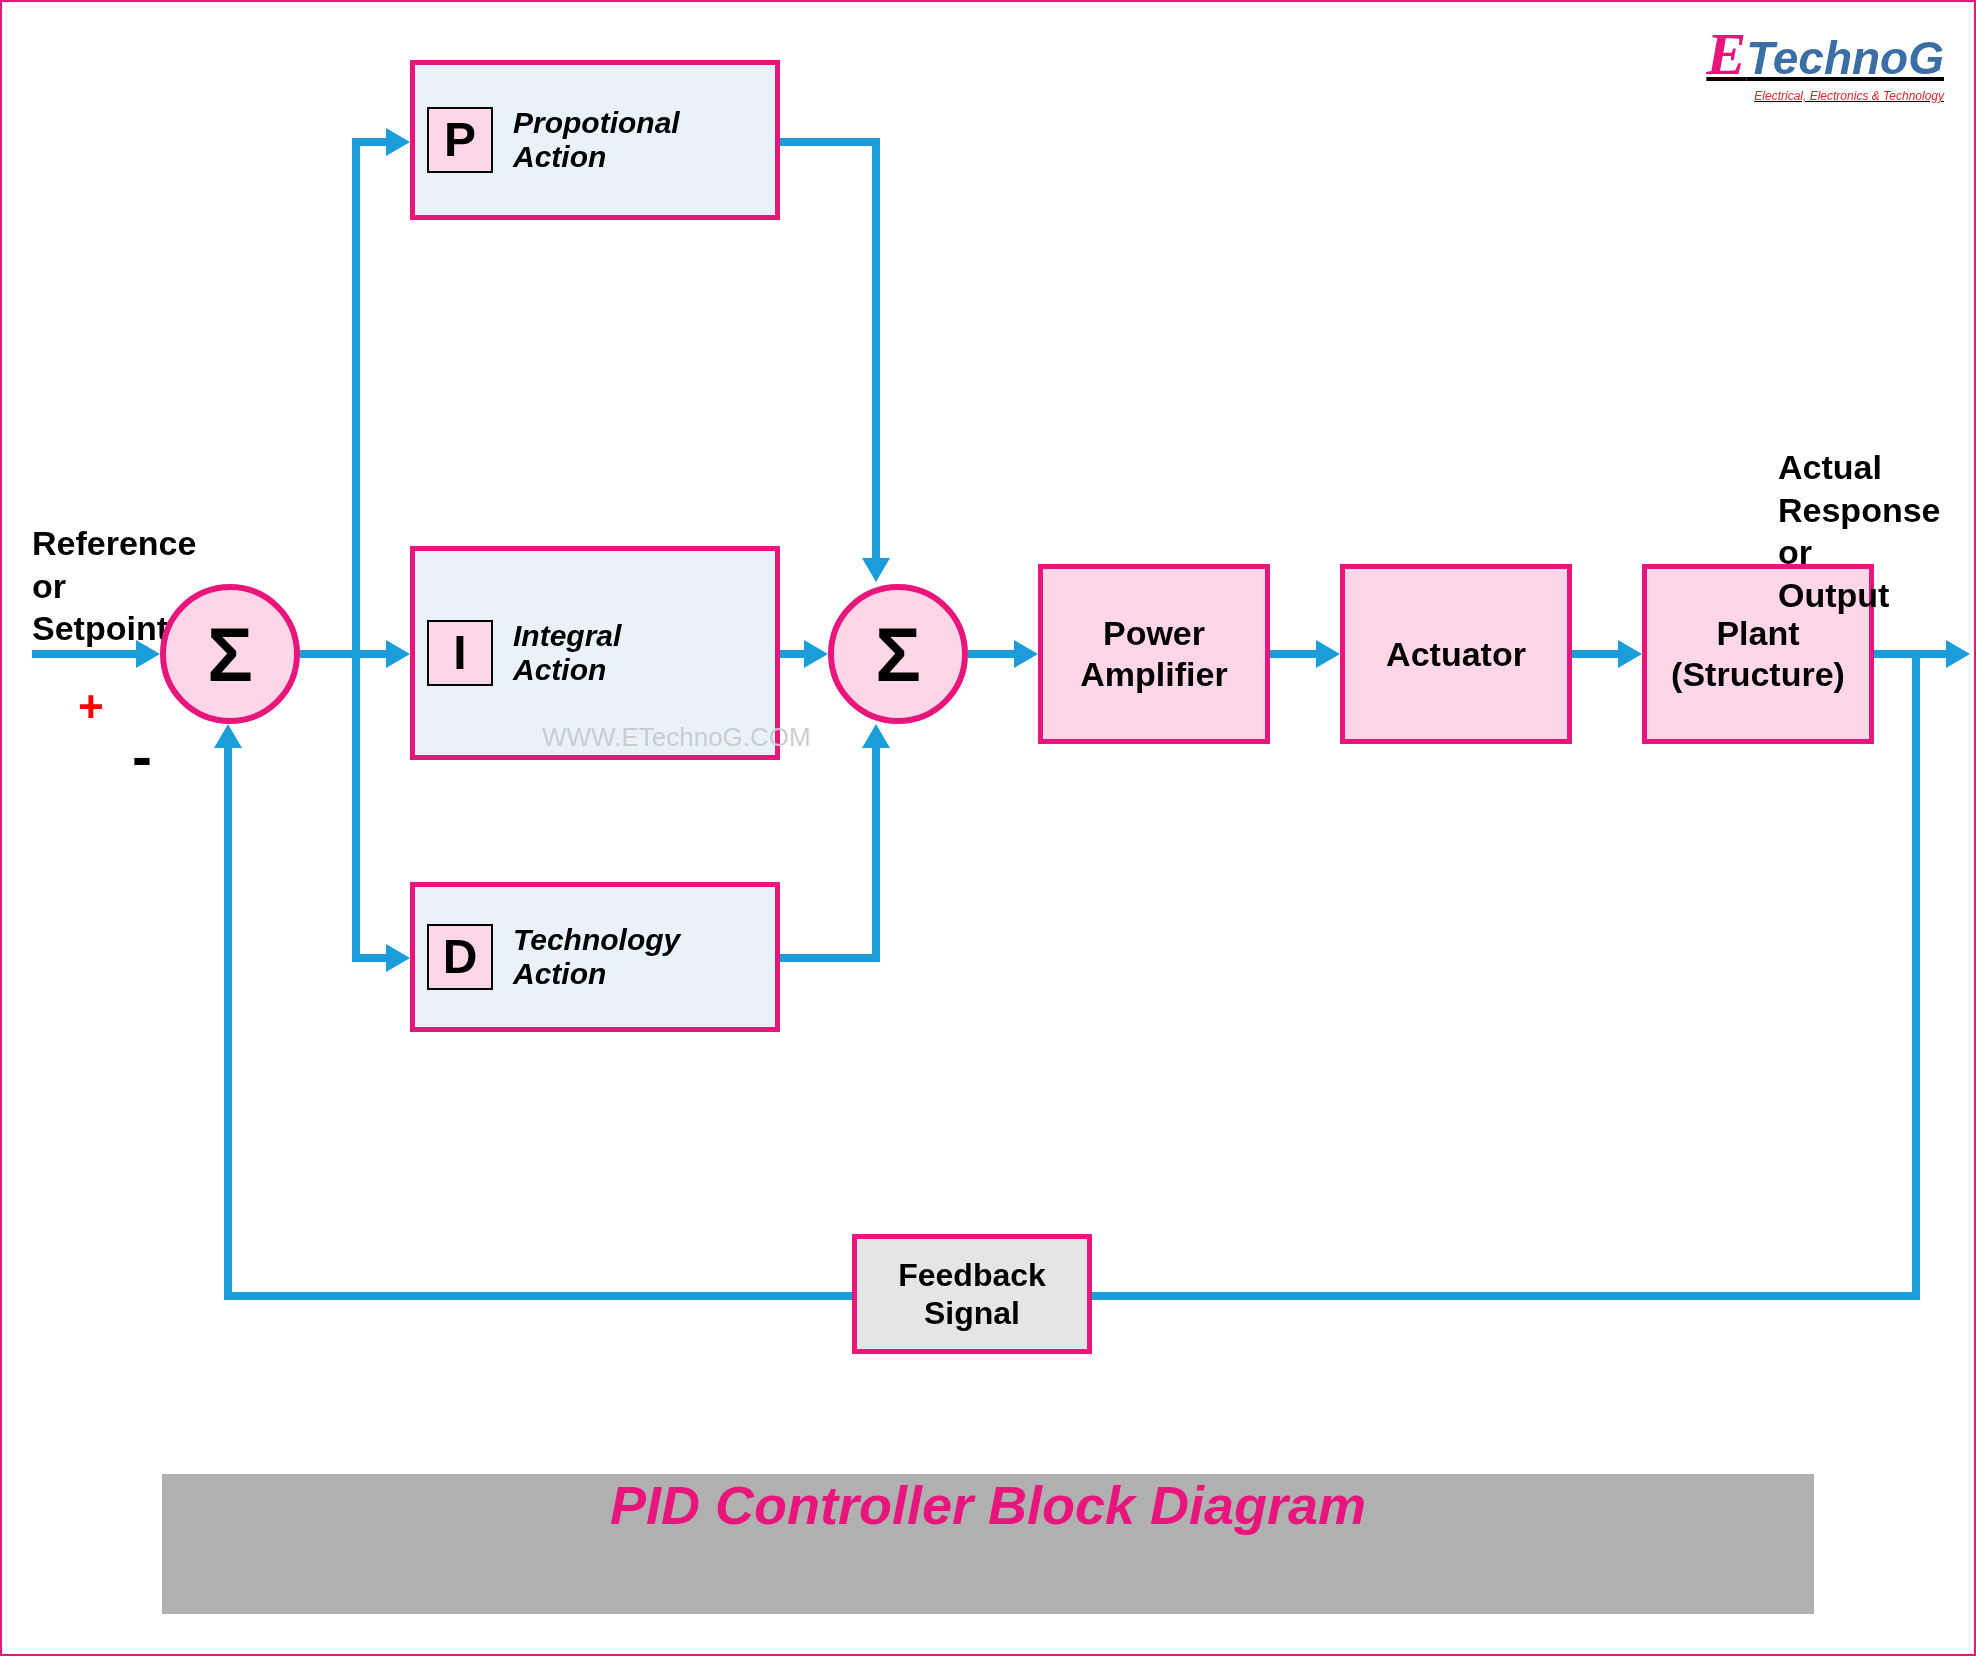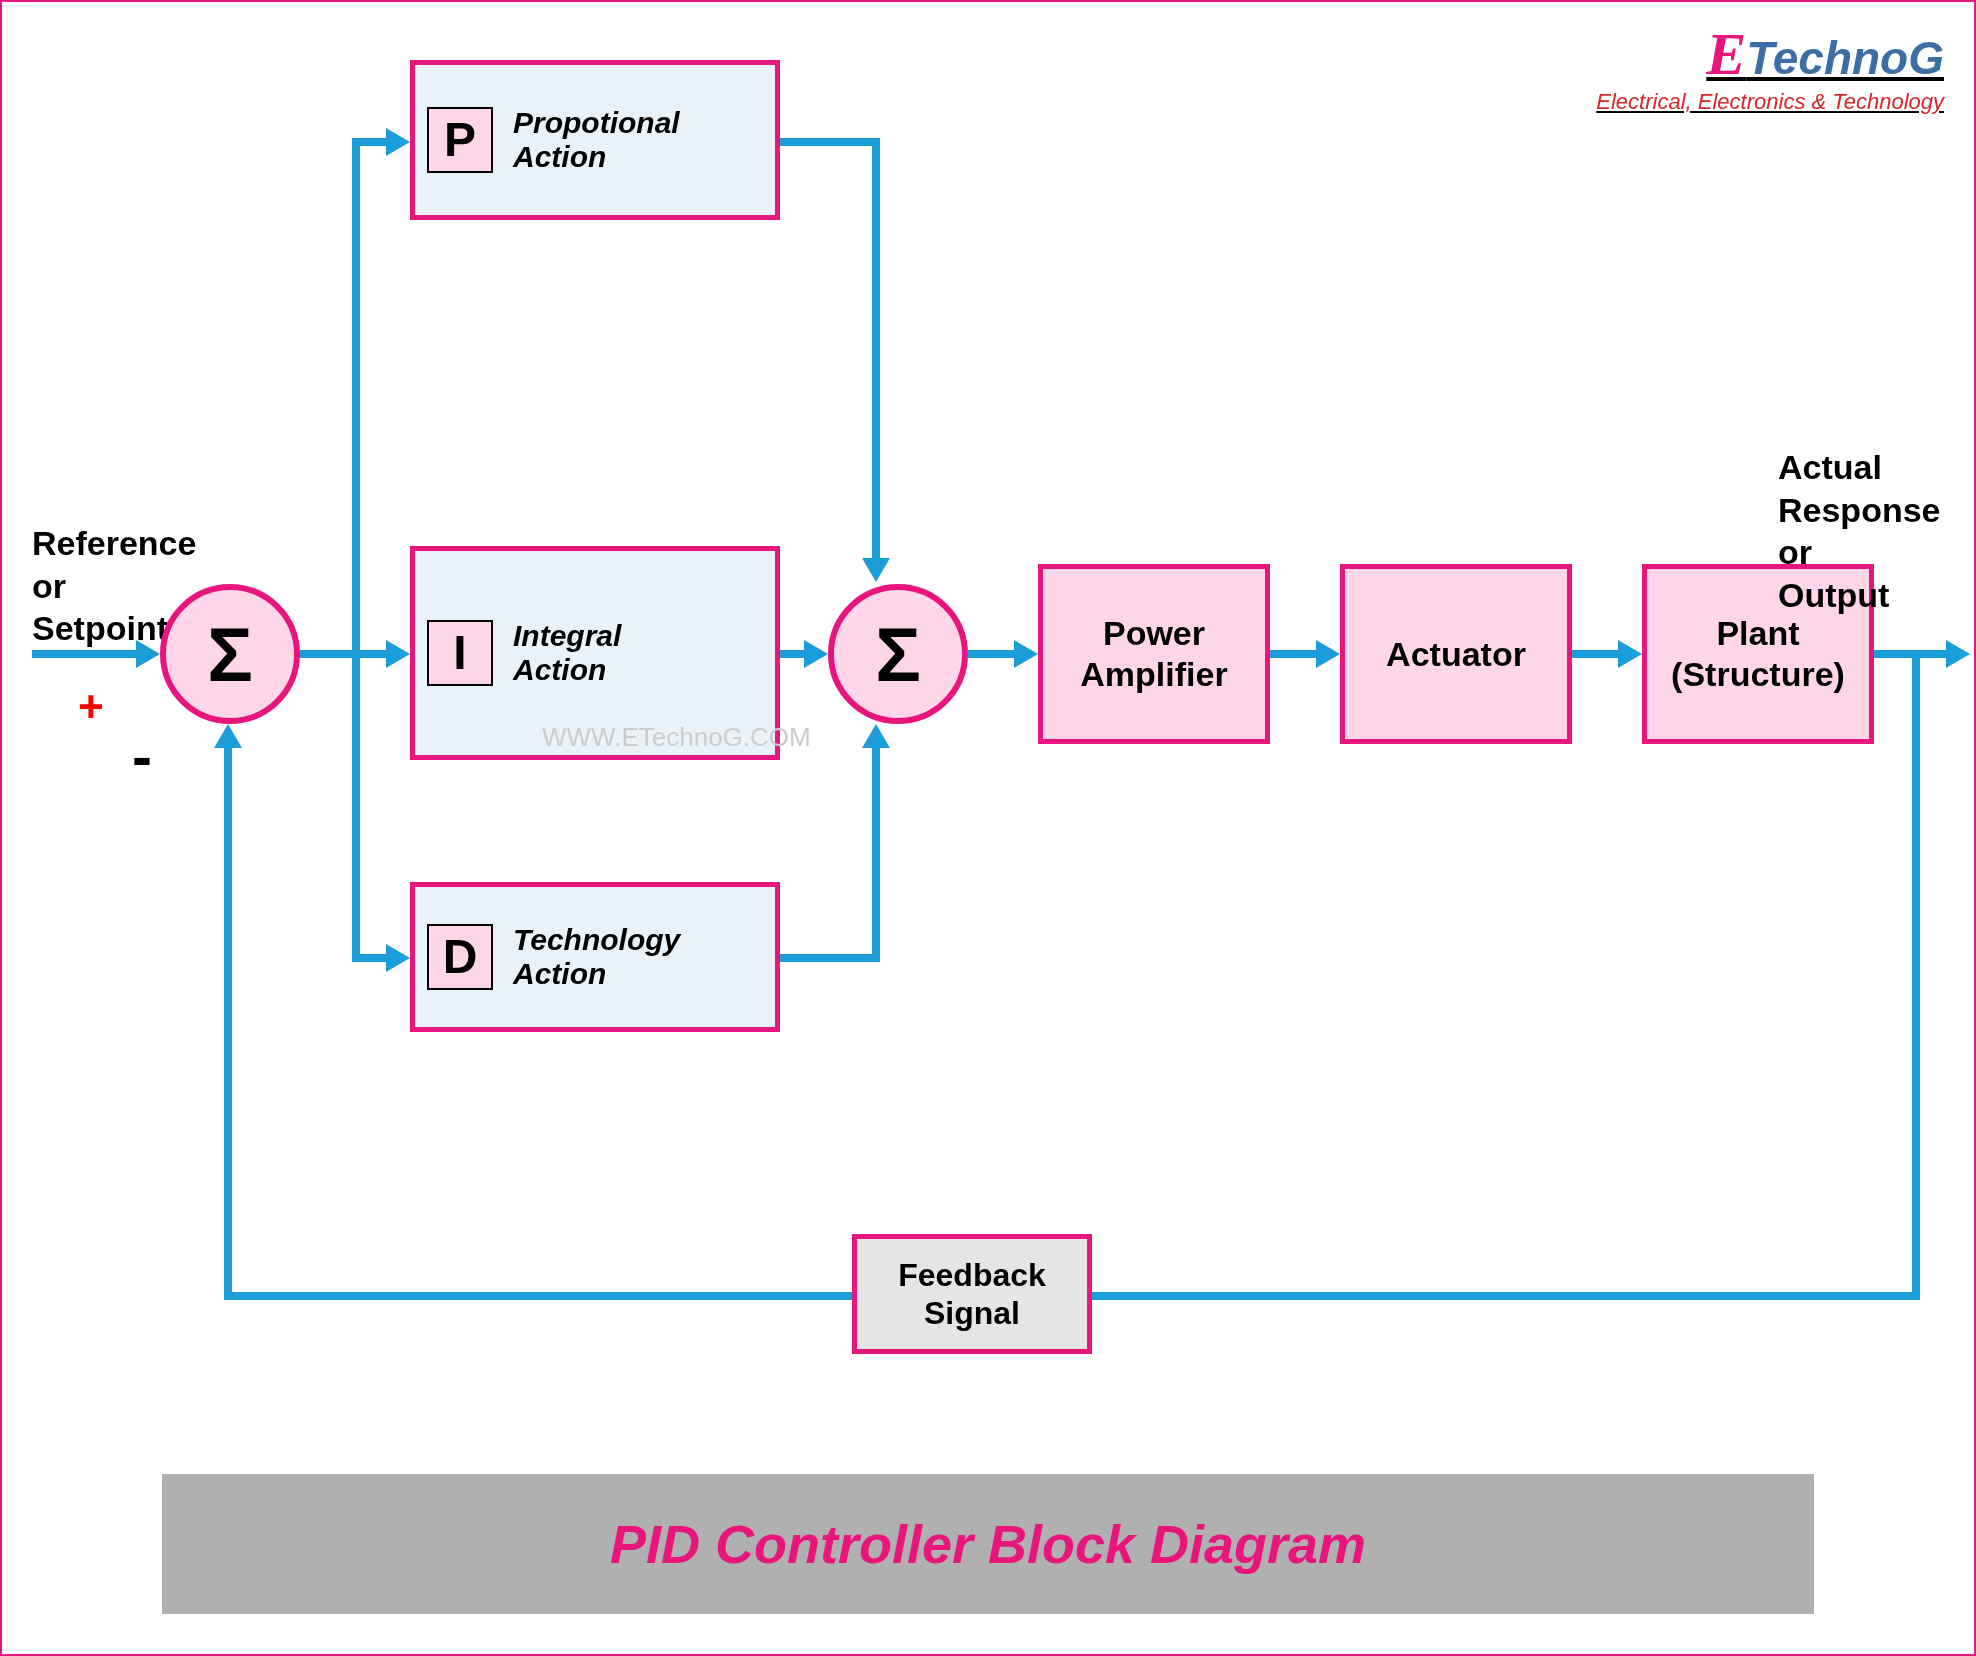--- a/index.html
+++ b/index.html
@@ -28,21 +28,21 @@
     font-weight: bold;
     font-style: italic;
     color: #3a6ea5;
   }
   .logo-main .e-red {
     color: #e8157d;
     font-size: 60px;
     font-family: cursive;
   }
   .logo-sub {
-    font-size: 22px;
+    font-size: 12px;
     font-style: italic;
     color: #d9262a;
   }
   .block {
     position: absolute;
     border: 5px solid #e8157d;
     box-sizing: border-box;
     display: flex;
     align-items: center;
     justify-content: center;
@@ -133,21 +133,21 @@
     z-index: 0;
   }
   .title-banner {
     position: absolute;
     left: 160px;
     right: 160px;
     bottom: 40px;
     height: 140px;
     background: #b0b0b0;
     display: flex;
-    align-items: center;
+    align-items: flex-start;
     justify-content: center;
     font-size: 54px;
     font-weight: bold;
     font-style: italic;
     color: #e8157d;
   }
 </style>
 </head>
 <body>
 

